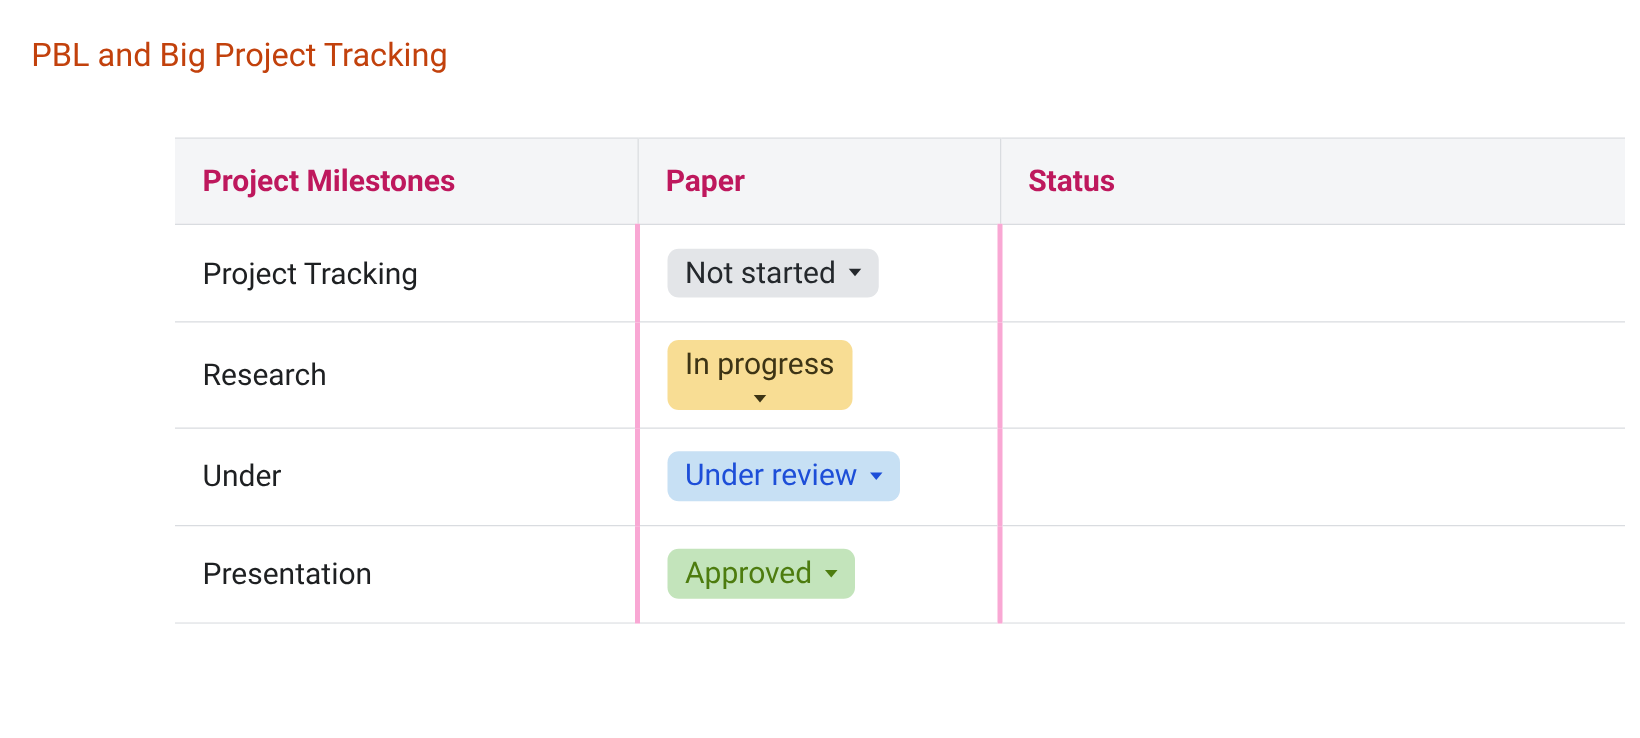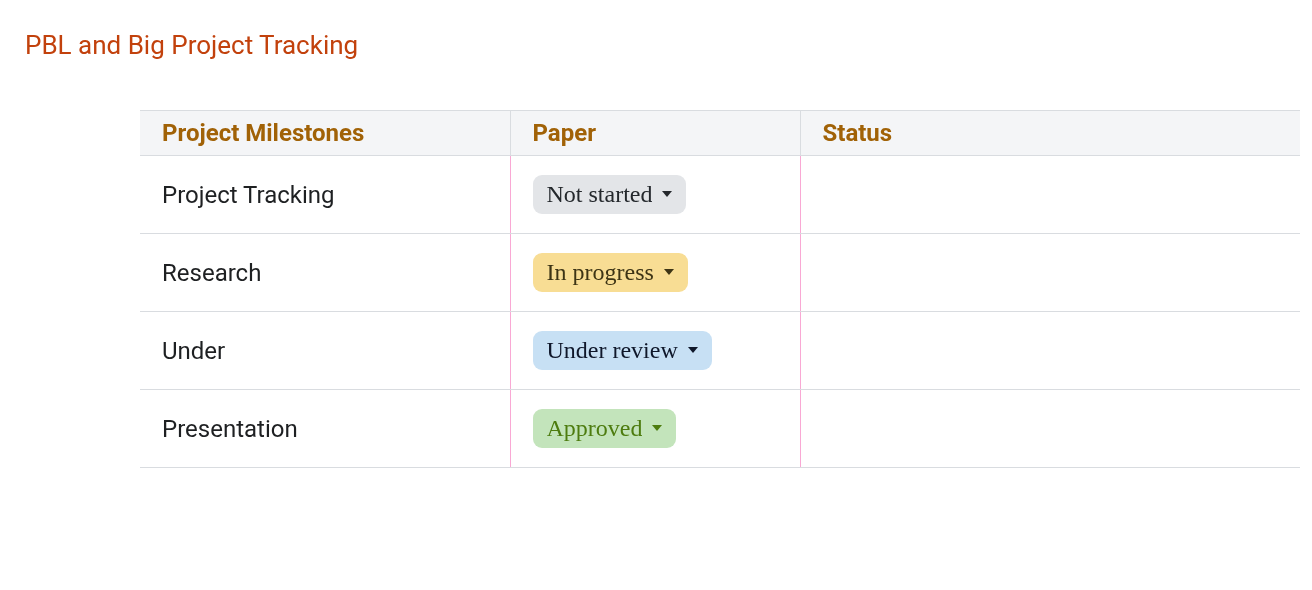--- a/index.html
+++ b/index.html
@@ -36,37 +36,36 @@
     th, td {
       text-align: left;
       border-bottom: 1px solid #d9dce0;
       vertical-align: middle;
     }
     th {
       background: #f4f5f7;
       border-top: 1px solid #d9dce0;
       font-size: 24px;
       font-weight: 700;
-      color: #a16207;
-      padding: 8px 22px;
+      color: #be185d;
+      padding: 20px 22px;
     }
     th.col-status, th.col-notes {
       border-left: 1px solid #d9dce0;
     }
     td {
       font-size: 24px;
       font-weight: 400;
       color: #1e2022;
       padding: 18px 22px;
       background: #ffffff;
       height: 78px;
     }
     td.col-status, td.col-notes {
-      border-left: 1px solid #f9a8d4;
-      font-family: Liberation Serif, serif;
+      border-left: 4px solid #f9a8d4;
     }
     td.col-status {
       padding: 14px 22px;
     }
     .status-chip {
       display: inline-flex;
       align-items: center;
       gap: 10px;
       border-radius: 9px;
       padding: 5px 14px 6px 14px;
@@ -82,24 +81,25 @@
       max-width: 180px;
       display: inline-block;
     }
     .chip-not-started {
       background: #e3e5e8;
       color: #24282c;
     }
     .chip-in-progress {
       background: #f8dd94;
       color: #3d3415;
+      flex-direction: column;
     }
     .chip-under-review {
       background: #c7e0f4;
-      color: #0f172a;
+      color: #1d4ed8;
     }
     .chip-approved {
       background: #c3e4bb;
       color: #4d7c0f;
     }
     .chevron {
       width: 0;
       height: 0;
       border-left: 5px solid transparent;
       border-right: 5px solid transparent;

